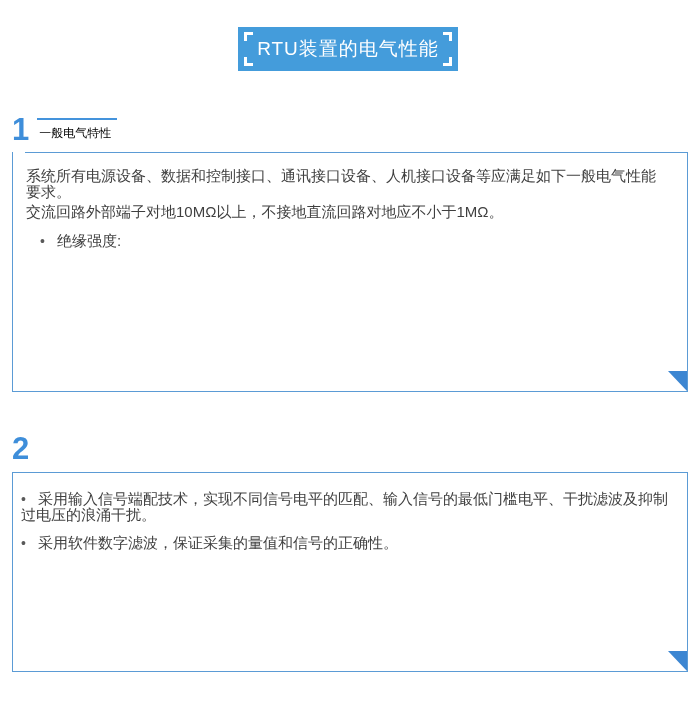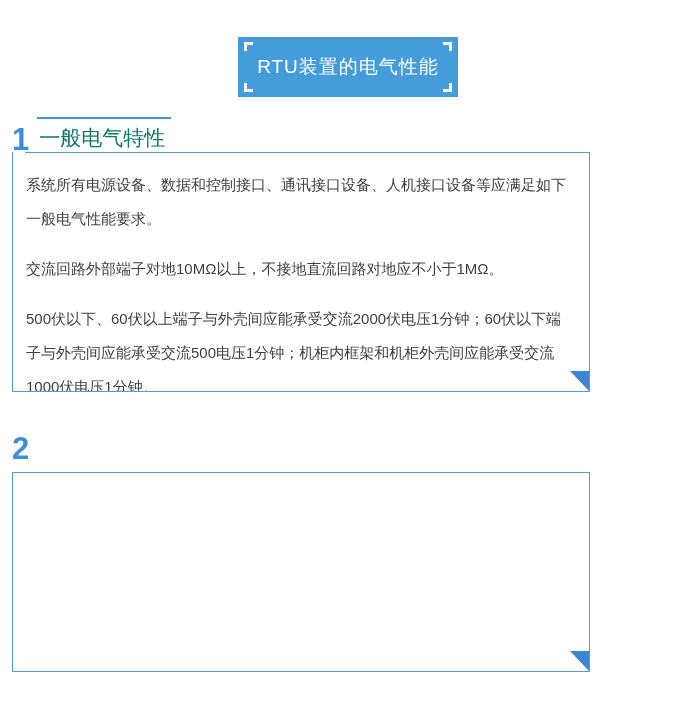--- a/index.html
+++ b/index.html
@@ -7,22 +7,22 @@
   body {
     width: 697px; height: 704px;
     position: relative;
     background: #ffffff;
     font-family: "Liberation Sans", "DejaVu Sans", sans-serif;
     color: #3f3f3f;
   }
 
   
   .title-box {
-    position: absolute; left: 238px; top: 37px;
-    width: 220px; height: 60px;
+    position: absolute; left: 238px; top: 27px;
+    width: 220px; height: 44px;
     background: #449CDB;
     color: #ffffff;
     display: flex; align-items: center; justify-content: center;
     font-size: 19px; letter-spacing: 1px;
   }
   .bracket { position: absolute; width: 9px; height: 9px; }
   .bracket.tl { top: 5px;  left: 6px;  border-top: 3px solid #fff; border-left: 3px solid #fff; }
   .bracket.tr { top: 5px;  right: 6px; border-top: 3px solid #fff; border-right: 3px solid #fff; }
   .bracket.bl { bottom: 5px; left: 6px;  border-bottom: 3px solid #fff; border-left: 3px solid #fff; }
   .bracket.br { bottom: 5px; right: 6px; border-bottom: 3px solid #fff; border-right: 3px solid #fff; }
@@ -30,32 +30,32 @@
   
   .section-head {
     position: absolute; left: 12px;
     display: flex; align-items: flex-end; gap: 8px;
   }
   .section-head .num {
     font-size: 31px; font-weight: bold; line-height: 26px;
     color: #3E8EDA;
   }
   .section-head .head-text {
-    font-size: 21px; color: #0f766e;
+    font-size: 12px; color: #000000;
     border-top: 2px solid #4493DC;
     padding: 5px 6px 1px 2px;
   }
   #sec1-head { top: 117px; }
   #sec2-head { top: 436px; }
 
   
   .panel {
-    position: absolute; left: 12px; width: 578px;
+    position: absolute; left: 12px; width: 676px;
     border: 1px solid #5B9BD5;
-    font-size: 15px; line-height: 34px;
+    font-size: 15px; line-height: 16px;
     overflow: hidden;
   }
   #panel1 { top: 152px; height: 240px; padding: 6px 18px 0 13px; border-top: none; }
   #panel1::before {
     content: ""; position: absolute; top: 0; left: 12px; right: 0;
     border-top: 1px solid #5B9BD5;
   }
   #panel2 { top: 472px; height: 200px; padding: 6px 18px 0 8px; }
 
   .corner-triangle {
@@ -67,21 +67,21 @@
   }
 
   .intro { margin: 10px 0 0 0; }
 
   .item-label {
     margin-top: 13px; padding-left: 14px;
   }
   .item-label::before {
     content: "\2022"; color: #595959; margin-right: 12px; font-size: 14px;
   }
-  .item-detail { margin-top: 16px; }
+  .item-detail { margin-top: 4px; }
 
   .bullet { margin-top: 12px; padding-left: 0; }
   .bullet::before {
     content: "\2022"; color: #595959; margin-right: 12px; font-size: 14px;
   }
 </style>
 </head>
 <body>
 
 <div class="title-box">
@@ -95,25 +95,27 @@
 <div class="section-head" id="sec1-head">
   <span class="num">1</span>
   <span class="head-text">一般电气特性</span>
 </div>
 
 <div class="panel" id="panel1">
   <p class="intro">系统所有电源设备、数据和控制接口、通讯接口设备、人机接口设备等应满足如下一般电气性能要求。</p>
 
   <div class="item-detail">交流回路外部端子对地10MΩ以上，不接地直流回路对地应不小于1MΩ。</div>
 
-  <div class="item-detail">500伏以下、60伏以上端子与外壳间应能承受交流2000伏电压1分钟；60伏以下端子与外壳间应能承受交流500电压1分钟；机柜内框架和机柜外壳间应能承受交流1000伏电压1分钟。</div>
+  <div class="item-label">绝缘强度:</div>
 
   <span class="corner-triangle"></span>
 </div>
 
 <div class="section-head" id="sec2-head">
   <span class="num">2</span>
 </div>
 
 <div class="panel" id="panel2">
+  <div class="bullet">采用输入信号端配技术，实现不同信号电平的匹配、输入信号的最低门槛电平、干扰滤波及抑制过电压的浪涌干扰。</div>
+  <div class="bullet">采用软件数字滤波，保证采集的量值和信号的正确性。</div>
 
   <span class="corner-triangle"></span>
 </div>
 
 </body></html>

